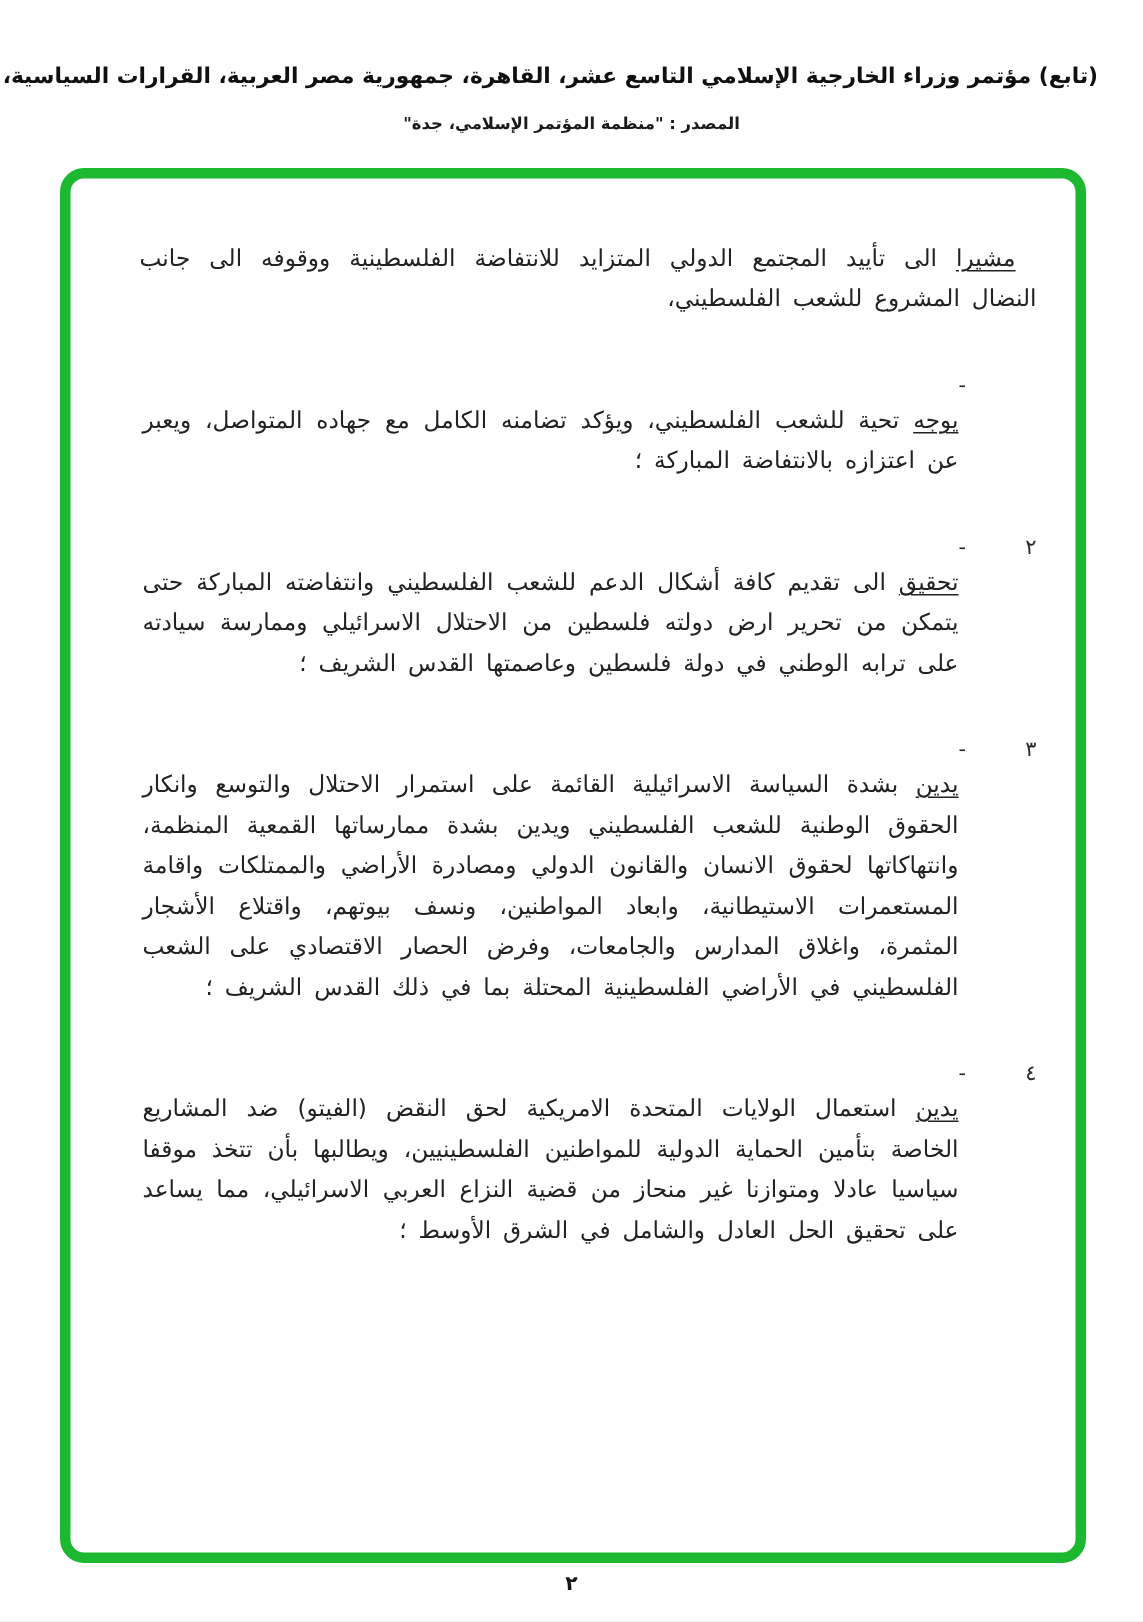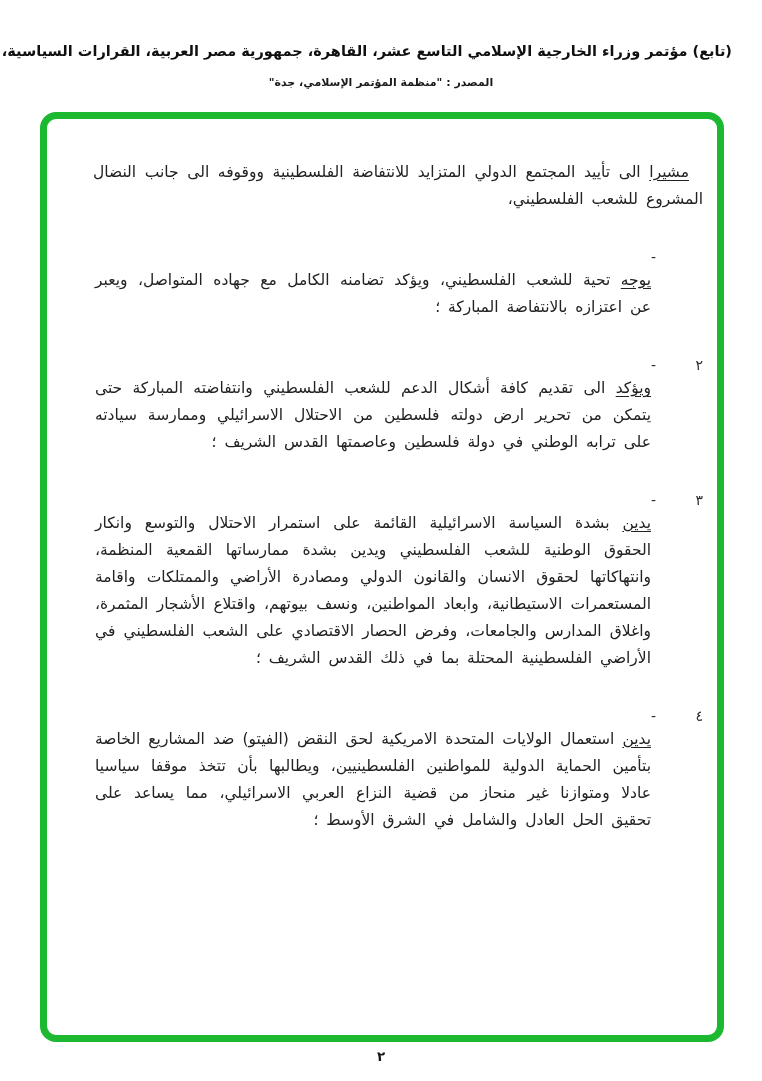--- a/index.html
+++ b/index.html
@@ -24,21 +24,21 @@
     direction:rtl;text-align:center;
     font-weight:bold;font-size:11px;
     color:#1a1a1a;
   }
   .content-frame{
     position:absolute;left:40px;top:112px;
     width:684px;height:930px;
     box-sizing:border-box;
     border:7px solid #1cb830;
     border-radius:16px;
-    padding:40px 14px 0 46px;
+    padding:40px 26px 0 46px;
   }
   .doc-body{
     direction:rtl;
     font-size:15.5px;
     line-height:27px;
     color:#222222;
     text-align:justify;
   }
   .para{
     margin:0 0 30px 0;
@@ -96,21 +96,21 @@
           <span>-</span>
         </div>
         <div class="item-text"><span class="lead-u">يوجه</span><span> تحية للشعب الفلسطيني، ويؤكد تضامنه الكامل مع جهاده المتواصل، ويعبر عن اعتزازه بالانتفاضة المباركة ؛</span></div>
       </div>
 
       <div class="item">
         <div class="item-marker">
           <span>٢</span>
           <span>-</span>
         </div>
-        <div class="item-text"><span class="lead-u">ويؤكد</span><span> الى تقديم كافة أشكال الدعم للشعب الفلسطيني وانتفاضته المباركة حتى يتمكن من تحرير ارض دولته فلسطين من الاحتلال الاسرائيلي وممارسة سيادته على ترابه الوطني في دولة فلسطين وعاصمتها القدس الشريف ؛</span></div>
+        <div class="item-text"><span class="lead-u">تحقيق</span><span> الى تقديم كافة أشكال الدعم للشعب الفلسطيني وانتفاضته المباركة حتى يتمكن من تحرير ارض دولته فلسطين من الاحتلال الاسرائيلي وممارسة سيادته على ترابه الوطني في دولة فلسطين وعاصمتها القدس الشريف ؛</span></div>
       </div>
 
       <div class="item">
         <div class="item-marker">
           <span>٣</span>
           <span>-</span>
         </div>
         <div class="item-text"><span class="lead-u">يدين</span><span> بشدة السياسة الاسرائيلية القائمة على استمرار الاحتلال والتوسع وانكار الحقوق الوطنية للشعب الفلسطيني ويدين بشدة ممارساتها القمعية المنظمة، وانتهاكاتها لحقوق الانسان والقانون الدولي ومصادرة الأراضي والممتلكات واقامة المستعمرات الاستيطانية، وابعاد المواطنين، ونسف بيوتهم، واقتلاع الأشجار المثمرة، واغلاق المدارس والجامعات، وفرض الحصار الاقتصادي على الشعب الفلسطيني في الأراضي الفلسطينية المحتلة بما في ذلك القدس الشريف ؛</span></div>
       </div>
 

